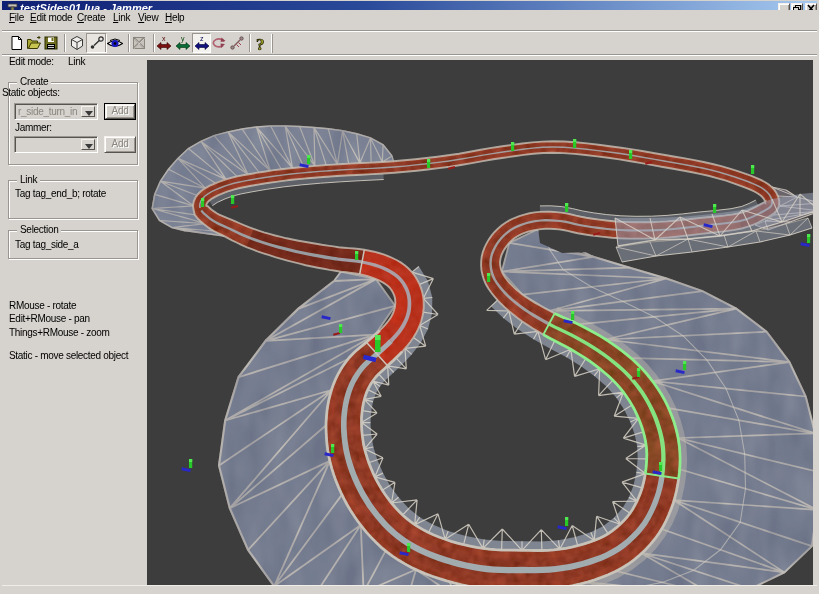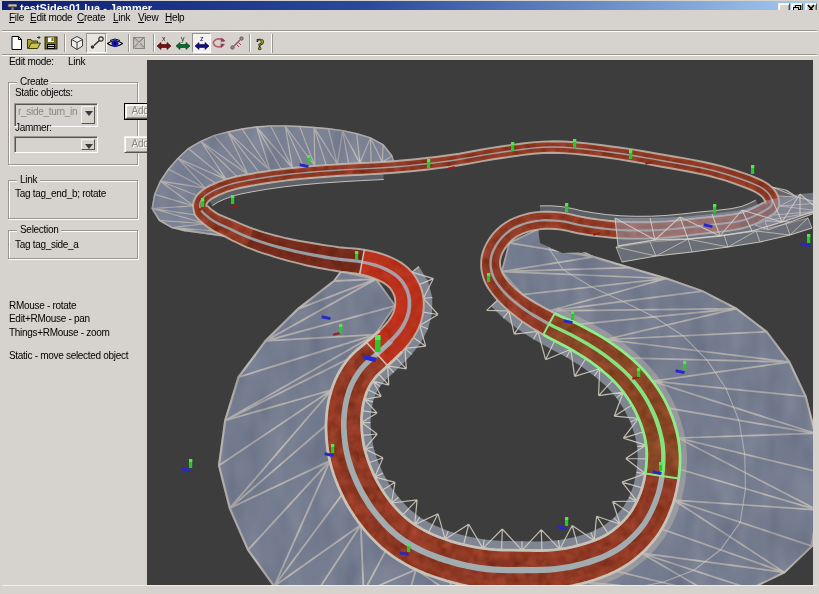--- a/index.html
+++ b/index.html
@@ -1,41 +1,41 @@
 <!DOCTYPE html>
 <html><head>
 <meta charset="utf-8">
 <style>
 * { margin:0; padding:0; box-sizing:border-box; }
 html,body { width:819px; height:594px; overflow:hidden; }
 body { background:#d6d3ce; font-family:"Liberation Sans",sans-serif; font-size:10px; letter-spacing:-0.3px; color:#000; position:relative; }
 .abs { position:absolute; }
 
-#title { left:2px; top:1px; right:2px; height:14px; background:linear-gradient(90deg,#0f1f73 0%,#2b4a9a 45%,#a6caf0 100%); color:#fff; font-weight:bold; }
+#title { left:2px; top:1px; right:2px; height:14px; background:linear-gradient(90deg,#0f1f73 0%,#2b4a9a 45%,#a6caf0 100%); color:#fff; font-weight:bold;font-style:italic; }
 #title .txt { position:absolute; left:18px; top:1px; font-size:11px; letter-spacing:0px; }
 .wbtn { position:absolute; top:2px; width:12px; height:11px; background:#d6d3ce; border:1px solid; border-color:#f4f1ec #57534e #57534e #f4f1ec; box-shadow:inset 1px 1px 0 #fff, inset -1px -1px 0 #9a968f; }
 
 #menubar { left:2px; top:10px; right:2px; height:15px; background:#d6d3ce; }
 #menubar span { position:absolute; top:2px; }
 u { text-decoration:underline; }
 #menusep { left:2px; top:30px; right:2px; height:0; border-top:1px solid #9a968f; border-bottom:1px solid #fff; }
 
 #toolbar { left:2px; top:32px; right:2px; height:22px; background:#d6d3ce; }
 #toolbar .ico { position:absolute; top:3px; width:16px; height:16px; }
 #toolbar .tsep { position:absolute; top:2px; height:18px; width:2px; border-left:1px solid #9a968f; border-right:1px solid #fff; }
 #toolbar .chk { position:absolute; top:1px; width:22px; height:20px; background:#e8e5e0; border:1px solid; border-color:#9a968f #fff #fff #9a968f; }
 #tbend { position:absolute; top:2px; height:19px; width:2px; border-left:1px solid #fff; border-right:1px solid #9a968f; left:269px; }
 #toolbarsep { left:2px; top:54px; right:2px; height:0; border-top:1px solid #9a968f; border-bottom:1px solid #fff; }
 
 .grp { position:absolute; border:1px solid #9a968f; box-shadow:1px 1px 0 #fff, inset 1px 1px 0 #fff; }
 .grp .lbl { position:absolute; top:-7px; left:8px; background:#d6d3ce; padding:0 3px; }
 .sunken { background:#d6d3ce; border:1px solid; border-color:#9a968f #fff #fff #9a968f; box-shadow:inset 1px 1px 0 #57534e, inset -1px -1px 0 #d6d3ce; }
 .combo-arrow { position:absolute; right:2px; top:2px; bottom:2px; width:14px; background:#d6d3ce; border:1px solid; border-color:#f4f1ec #57534e #57534e #f4f1ec; }
 .combo-arrow:after { content:""; position:absolute; left:3px; top:4px; border:4px solid transparent; border-top:5px solid #3a3a3a; }
-.btn { position:absolute; background:#d6d3ce; text-align:center; color:#8a867f;margin-left:20px; }
+.btn { position:absolute; background:#d6d3ce; text-align:center; color:#8a867f; }
 .btn .in { position:absolute; inset:0; border:1px solid; border-color:#f4f1ec #57534e #57534e #f4f1ec; box-shadow:inset 1px 1px 0 #fff, inset -1px -1px 0 #9a968f; }
 .gray { color:#8a867f; text-shadow:1px 1px 0 #fff; }
 
 #viewport { left:147px; top:60px; width:666px; height:525px; background:#3d3d3d; }
 #botstrip { left:2px; top:585px; right:2px; height:9px; background:#d6d3ce; border-top:1px solid #f0ede8; }
 </style>
 </head>
 <body>
 <div class="abs" id="title">
   <svg class="abs" style="left:5px;top:2px" width="11" height="11" viewBox="0 0 11 11">
@@ -150,22 +150,22 @@
   <span id="tbend"></span>
 </div>
 <div class="abs" id="toolbarsep"></div>
 
 <div class="abs" style="left:9px;top:56px">Edit mode:</div>
 <div class="abs" style="left:68px;top:56px">Link</div>
 
 <div class="grp" style="left:8px;top:82px;width:130px;height:83px">
   <span class="lbl">Create</span>
 </div>
-<div class="abs" style="left:15px;top:87px">Static objects:</div>
-<div class="abs sunken" style="left:14px;top:103px;width:84px;height:24px">
+<div class="abs" style="left:2px;top:87px">Static objects:</div>
+<div class="abs sunken" style="left:14px;top:103px;width:84px;height:17px">
   <span style="position:absolute;left:3px;top:2px;white-space:nowrap;overflow:hidden;width:62px;color:#8a867f">r_side_turn_in</span>
   <span class="combo-arrow"></span>
 </div>
 <div class="btn" style="left:104px;top:103px;width:32px;height:17px;border:1px solid #000">
   <span class="in"></span><span style="position:relative;top:1px" class="gray">Add</span>
 </div>
 <div class="abs" style="left:15px;top:122px">Jammer:</div>
 <div class="abs sunken" style="left:14px;top:136px;width:84px;height:17px">
   <span class="combo-arrow"></span>
 </div>

